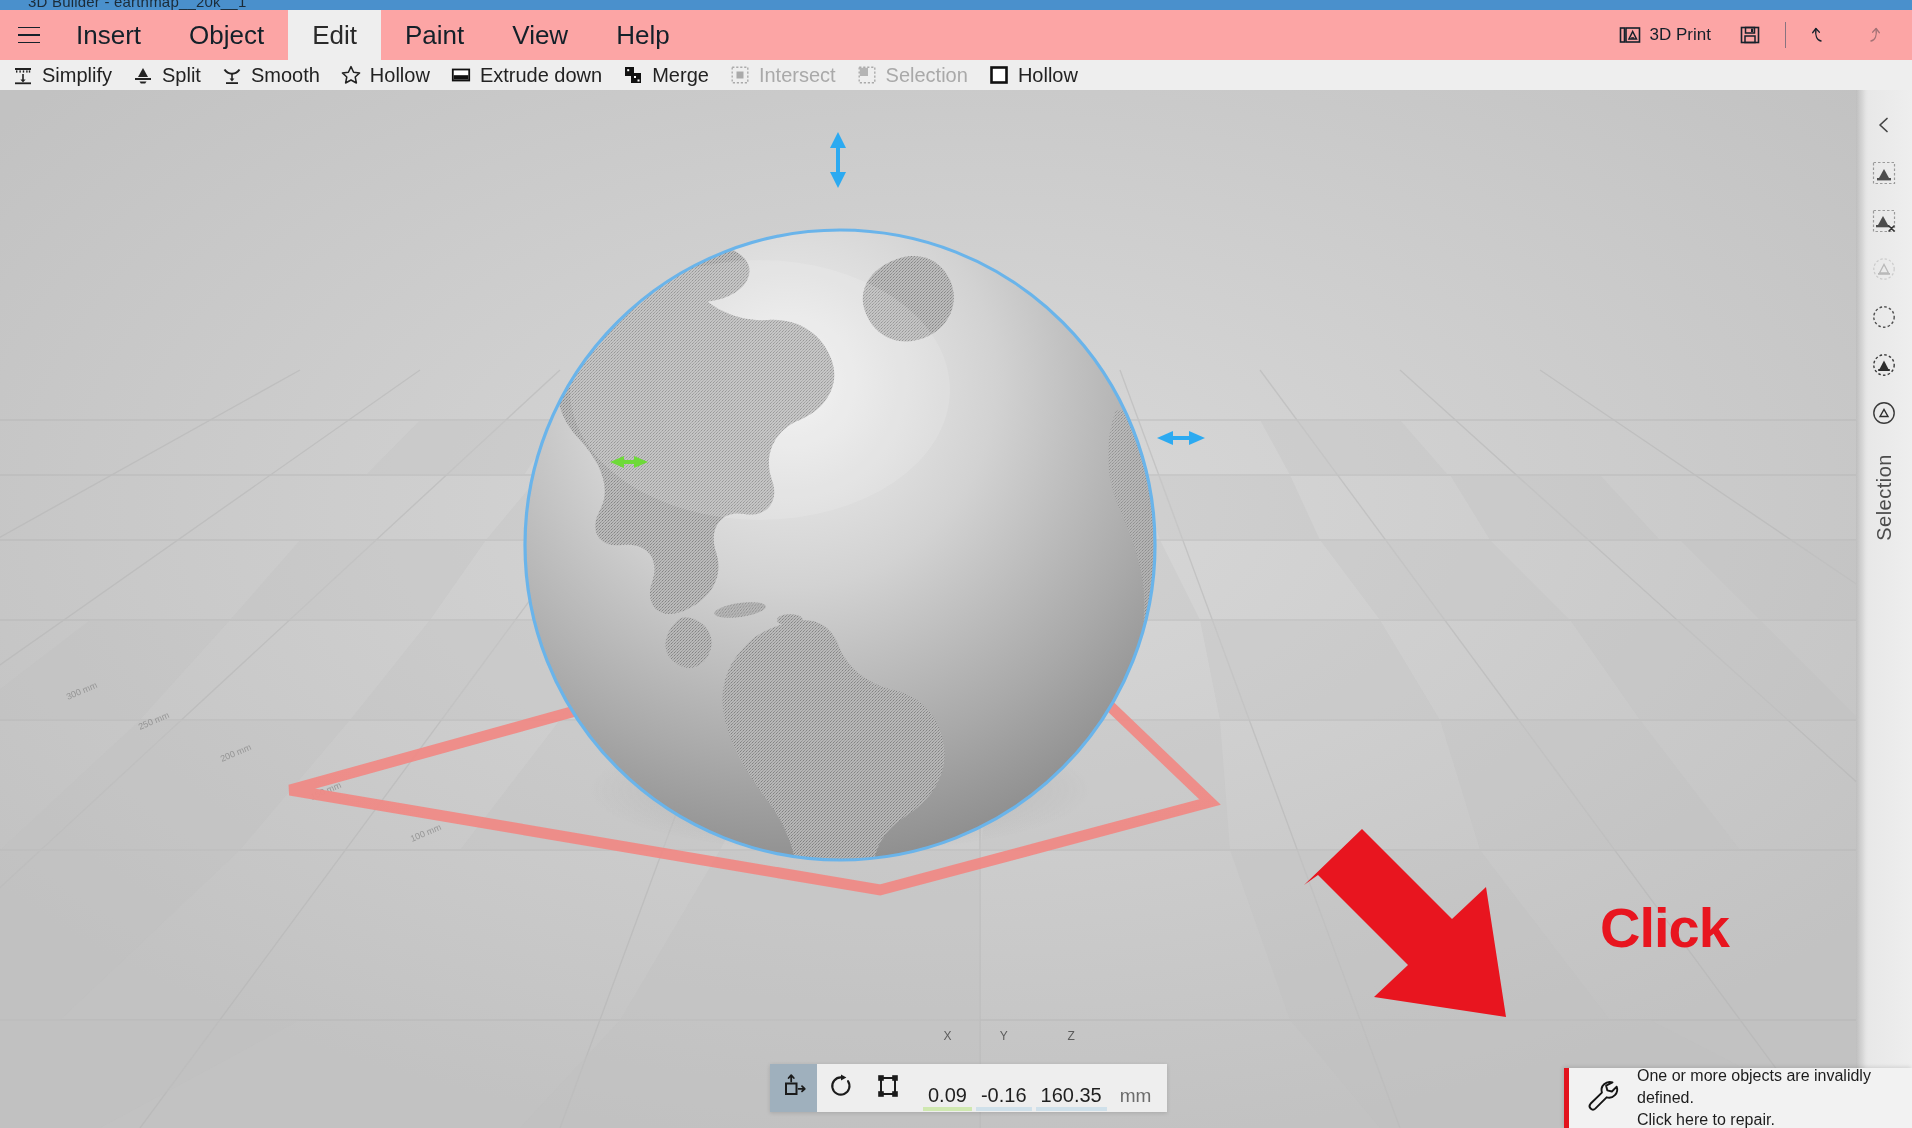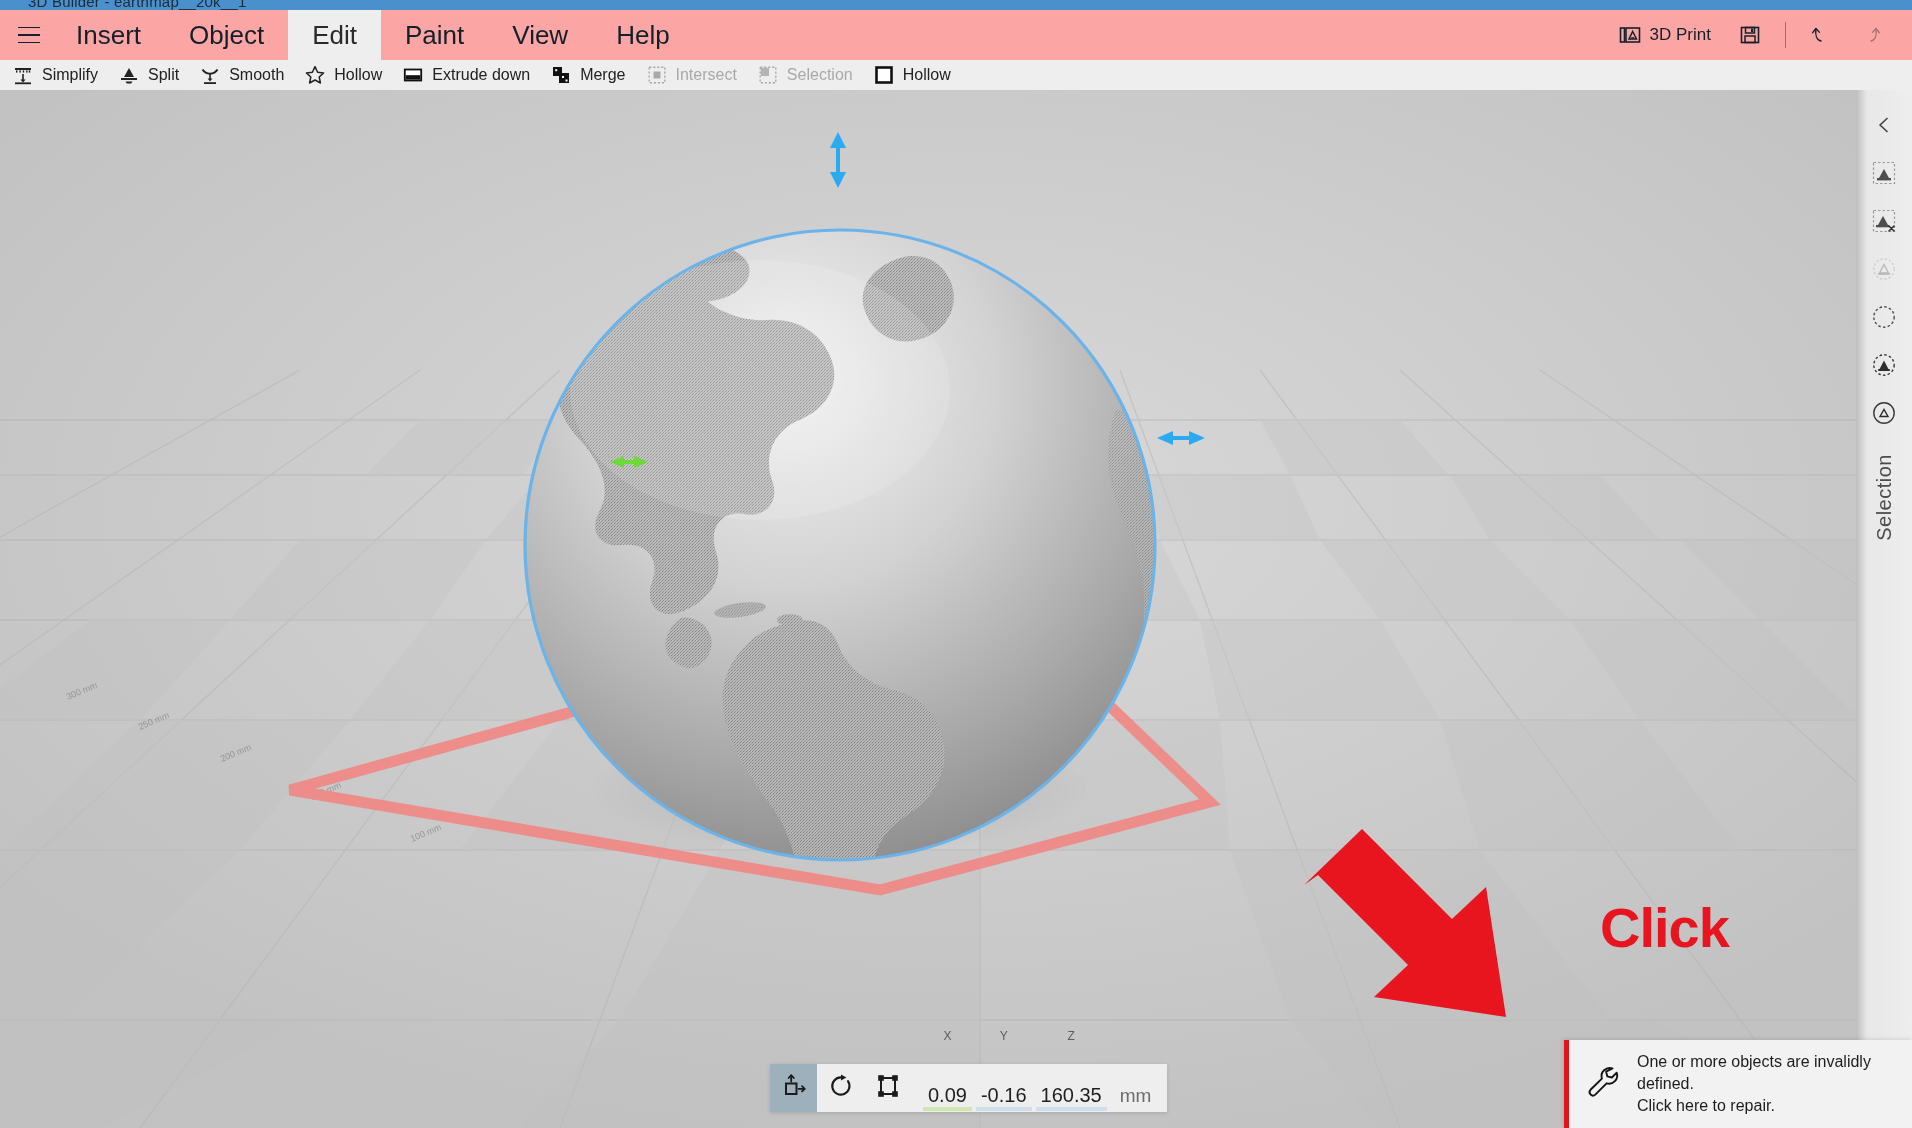--- a/index.html
+++ b/index.html
@@ -60,21 +60,21 @@
   .ribbon {
     position: absolute; top: 60px; left: 0; width: 1912px; height: 30px;
     background: #eeeeee; display: flex; align-items: center;
     padding-left: 6px; z-index: 28;
   }
   .ribbon-item {
     display: flex; align-items: center; gap: 8px;
     padding: 0 14px 0 6px; height: 30px; cursor: pointer;
     color: #222; white-space: nowrap;
   }
-  .ribbon-item .rlabel { font-size: 16px; text-align: right; }
+  .ribbon-item .rlabel { font-size: 20px; text-align: right; }
   .ribbon-item.disabled { color: #a9a9a9; }
   .ricon { width: 22px; height: 22px; display: flex; align-items: center; justify-content: center; }
 
   
   .viewport {
     position: absolute; top: 90px; left: 0; width: 1912px; height: 1038px;
     background: #c4c4c4; overflow: hidden; z-index: 5;
   }
   .vp-svg { position: absolute; inset: 0; width: 100%; height: 100%; display:block; }
 
@@ -127,21 +127,21 @@
   .unit { display:flex; align-items:flex-end; padding: 0 16px 5px 9px; font-size: 19px; color: #6c6c6c; }
   .click-text {
     position: absolute; left: 1600px; top: 895px;
     font-size: 56px; font-weight: bold; color: #e8151f;
     letter-spacing: -1px; z-index: 35;
   }
   .arrow-svg { position: absolute; left: 1300px; top: 825px; z-index: 34; }
 
   
   .toast {
-    position: absolute; right: 0; bottom: 0; width: 348px; height: 88px;
+    position: absolute; right: 0; bottom: 0; width: 348px; height: 60px;
     background: #f2f2f2; border-left: 5px solid #e2131d;
     display: flex; align-items: center; gap: 14px; padding: 0 14px;
     z-index: 36; cursor: pointer; box-shadow: -1px -1px 4px rgba(0,0,0,.12);
   }
   .toast-text { font-size: 16px; color: #1d1d1d; line-height: 22px; }
 </style>
 </head>
 <body>
 
 <div id="app">

